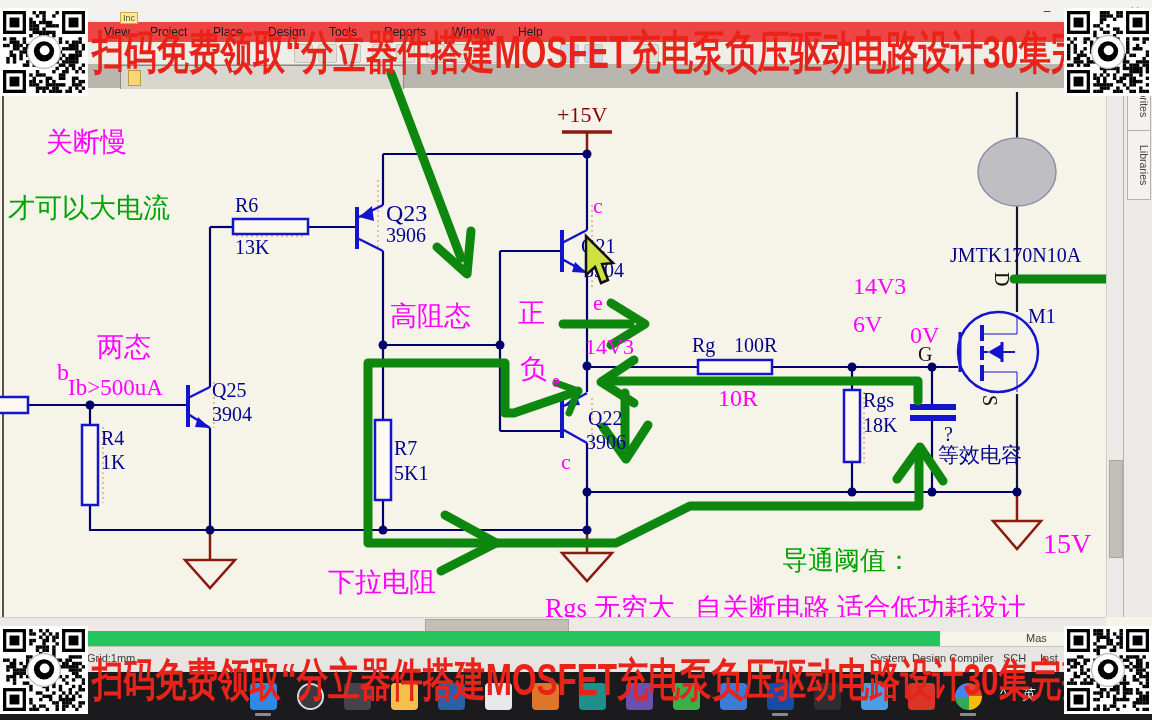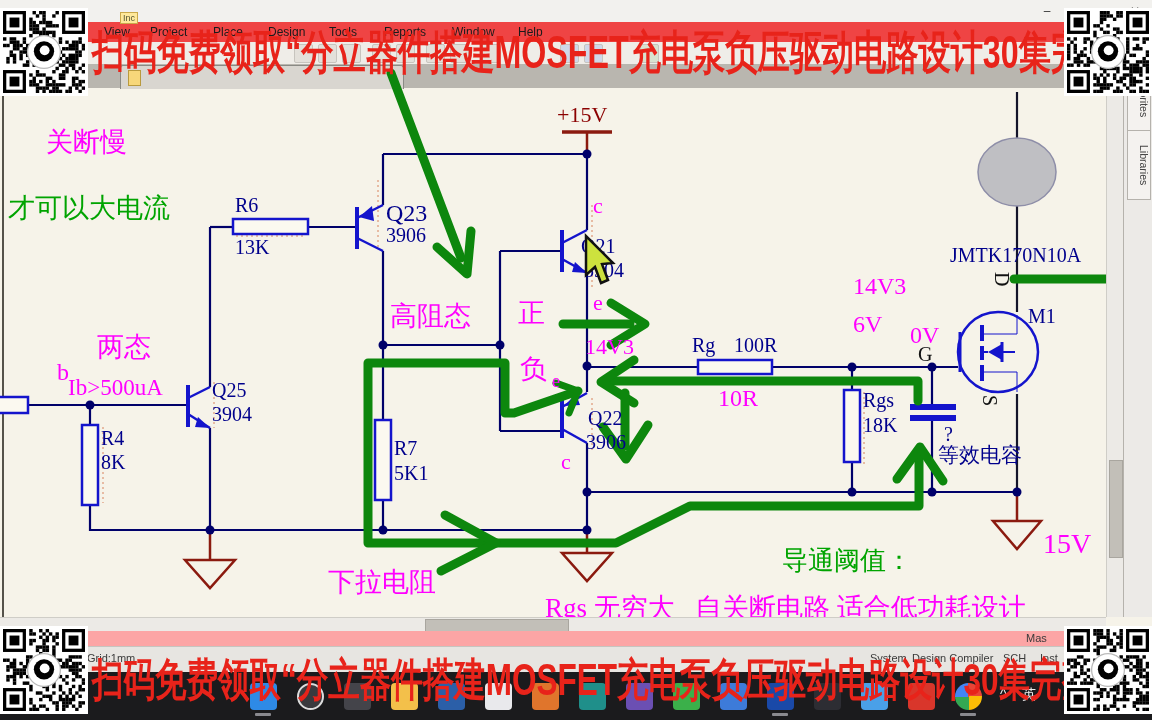--- a/index.html
+++ b/index.html
@@ -29,21 +29,21 @@
   .rot{transform:rotate(90deg);transform-origin:0 0}
   #note-clip{left:545px;top:592px;width:540px;height:25px;overflow:hidden;z-index:6}
   
   #hscroll{left:0;top:617px;width:1106px;height:14px;background:#eceae6;border-top:1px solid #cfcdc7;z-index:8}
   #hthumb{position:absolute;left:425px;top:1px;width:142px;height:11px;background:#c2bfb8;border:1px solid #a9a69f}
   #vscroll{left:1106px;top:88px;width:17px;height:529px;background:#eceae6;border-left:1px solid #cfcdc7;z-index:8}
   #vthumb{position:absolute;left:2px;top:372px;width:12px;height:96px;background:#c2bfb8;border:1px solid #a9a69f}
   #rpanel{left:1123px;top:55px;width:29px;height:562px;background:#eceae7;border-left:1px solid #b5b2ac;z-index:8}
   .rtab{position:absolute;left:3px;width:22px;background:#f4f2ef;border:1px solid #b5b2ac;writing-mode:vertical-rl;
         font-size:10.5px;color:#444;text-align:center;padding:6px 0}
-  #status1{left:0;top:631px;width:1152px;height:15px;background:#fca5a5;z-index:8}
+  #status1{left:0;top:631px;width:940px;height:15px;background:#22c55e;z-index:8}
   #status2{left:0;top:646px;width:1152px;height:26px;background:#e7e5e1;border-top:1px solid #c6c4bf;z-index:8}
   .stxt{position:absolute;font-size:11px;color:#3a3a3a;top:5px}
   
   #taskbar{left:0;top:672px;width:1152px;height:48px;background:#1b1b1d;z-index:9}
   .tico{position:absolute;top:11px;width:27px;height:27px;border-radius:4px}
   .tbar{position:absolute;top:41px;width:16px;height:3px;background:#8a8a8f;border-radius:1px}
   .traytxt{position:absolute;color:#eee;font-size:14px;top:14px}
   
   .banner{position:absolute;left:92px;color:#e8231a;font-weight:700;font-size:46px;white-space:nowrap;
           transform:scaleX(.70);transform-origin:0 0;z-index:20;font-family:"Liberation Sans",sans-serif}
@@ -251,21 +251,21 @@
 </svg>
 
 <span class="lab dred" style="left:557px;top:103px;font-size:22px">+15V</span>
 <span class="lab navy" style="left:235px;top:195px;font-size:20px">R6</span>
 <span class="lab navy" style="left:235px;top:237px;font-size:20px">13K</span>
 <span class="lab navy" style="left:386px;top:201px;font-size:24px">Q23</span>
 <span class="lab navy" style="left:386px;top:225px;font-size:20px">3906</span>
 <span class="lab navy" style="left:212px;top:380px;font-size:20px">Q25</span>
 <span class="lab navy" style="left:212px;top:404px;font-size:20px">3904</span>
 <span class="lab navy" style="left:101px;top:428px;font-size:20px">R4</span>
-<span class="lab navy" style="left:101px;top:452px;font-size:20px">8K</span>
+<span class="lab navy" style="left:101px;top:452px;font-size:20px">1K</span>
 <span class="lab navy" style="left:394px;top:438px;font-size:20px">R7</span>
 <span class="lab navy" style="left:394px;top:463px;font-size:20px">5K1</span>
 <span class="lab navy" style="left:581px;top:236px;font-size:20px">Q21</span>
 <span class="lab navy" style="left:584px;top:260px;font-size:20px">3904</span>
 <span class="lab navy" style="left:588px;top:408px;font-size:20px">Q22</span>
 <span class="lab navy" style="left:586px;top:432px;font-size:20px">3906</span>
 <span class="lab navy" style="left:692px;top:335px;font-size:20px">Rg</span>
 <span class="lab navy" style="left:734px;top:335px;font-size:20px">100R</span>
 <span class="lab navy" style="left:863px;top:390px;font-size:20px">Rgs</span>
 <span class="lab navy" style="left:863px;top:415px;font-size:20px">18K</span>

